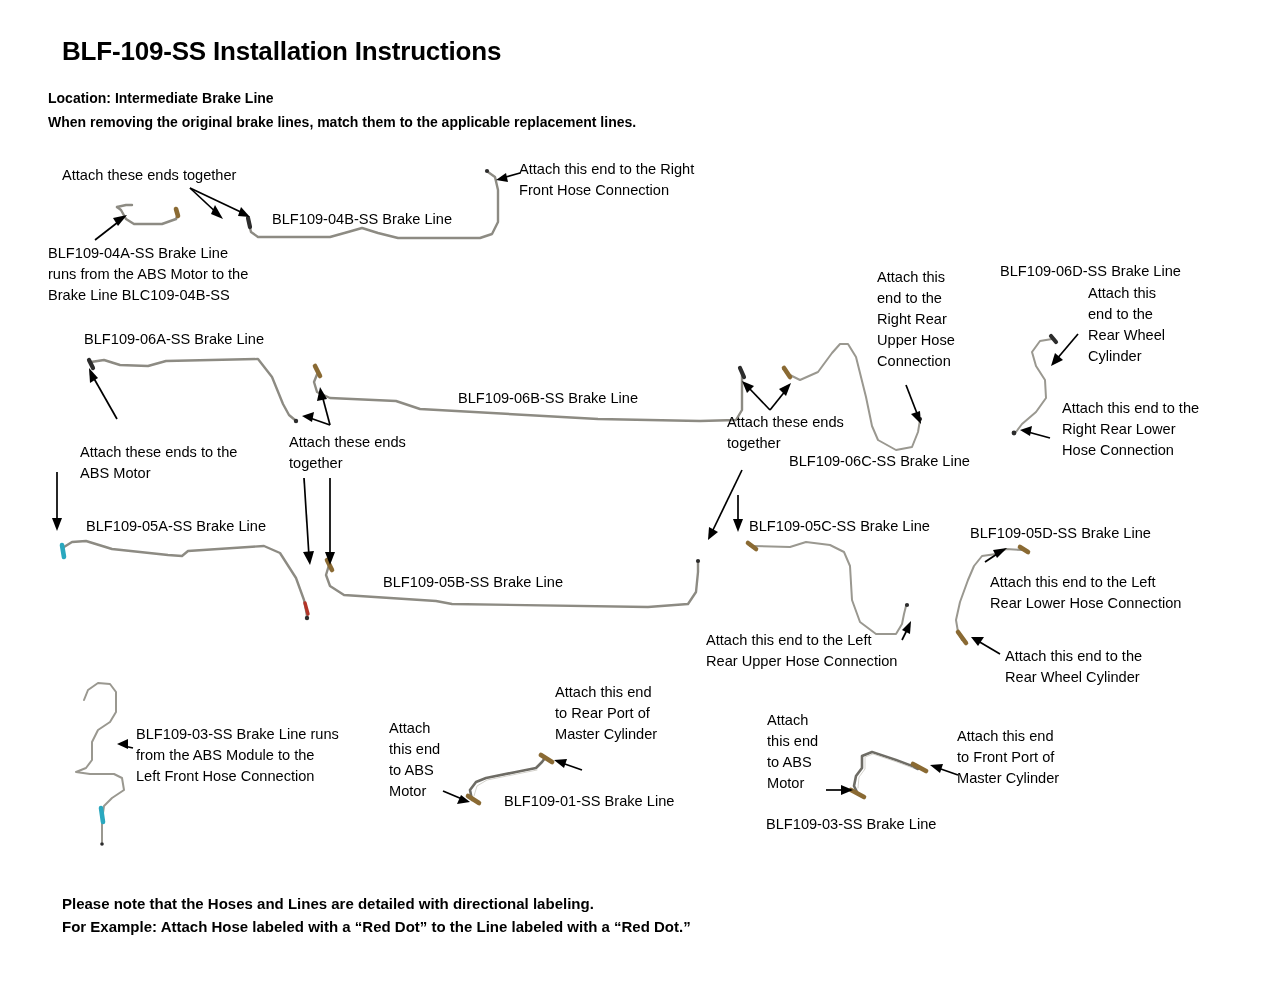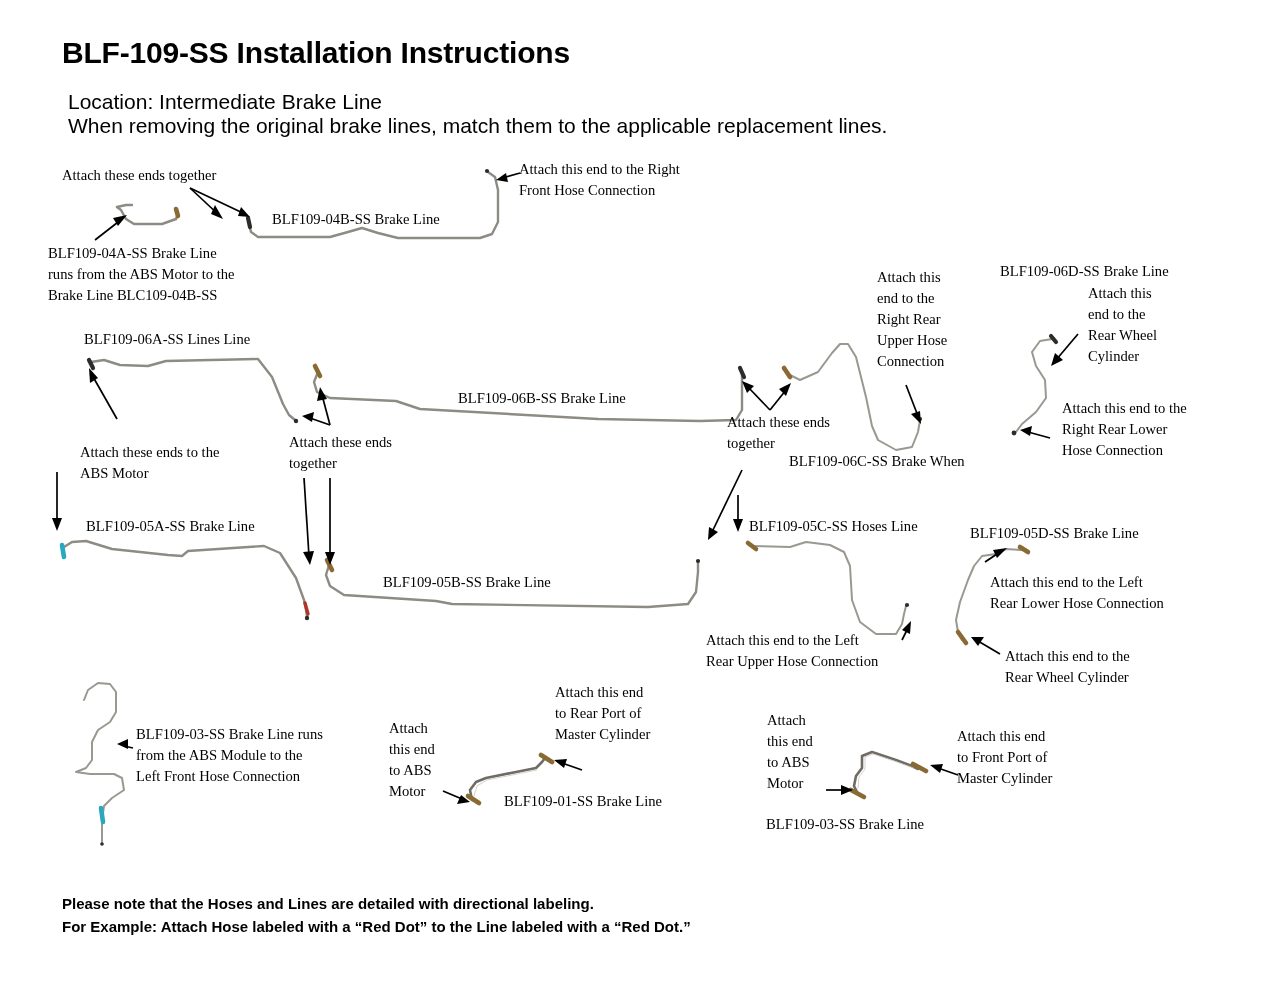--- a/index.html
+++ b/index.html
@@ -13,51 +13,50 @@
     height: 989px;
     background: #ffffff;
     font-family: "Liberation Sans", sans-serif;
     color: #000000;
     overflow: hidden;
   }
   .title {
     position: absolute;
     left: 62px;
     top: 36px;
-    font-size: 30px;
+    font-size: 26px;
     font-weight: bold;
     letter-spacing: -0.2px;
     white-space: nowrap;
   }
   .subhead {
     position: absolute;
-    left: 68px;
-    font-size: 21px;
-    font-weight: normal;
+    left: 48px;
+    font-size: 14px;
+    font-weight: bold;
     white-space: nowrap;
   }
   .subhead.l1 { top: 90px; }
   .subhead.l2 { top: 114px; }
   .footnote {
     position: absolute;
     left: 62px;
     font-size: 15px;
     font-weight: bold;
     white-space: nowrap;
   }
   .footnote.f1 { top: 895px; }
   .footnote.f2 { top: 918px; }
 
   .anno {
     position: absolute;
     font-size: 14.6px;
     line-height: 21px;
     color: #000;
     white-space: pre-line;
-    font-family: Liberation Serif, serif;
   }
 
   svg.art {
     position: absolute;
     left: 0;
     top: 0;
     width: 1280px;
     height: 989px;
     pointer-events: none;
   }
@@ -283,21 +282,21 @@
 
   <div class="anno" style="left:272px; top:209px;">BLF109-04B-SS Brake Line</div>
 
   <div class="anno" style="left:519px; top:159px;">Attach this end to the Right
 Front Hose Connection</div>
 
   <div class="anno" style="left:48px; top:243px;">BLF109-04A-SS Brake Line
 runs from the ABS Motor to the
 Brake Line BLC109-04B-SS</div>
 
-  <div class="anno" style="left:84px; top:329px;">BLF109-06A-SS Lines Line</div>
+  <div class="anno" style="left:84px; top:329px;">BLF109-06A-SS Brake Line</div>
 
   <div class="anno" style="left:1000px; top:261px;">BLF109-06D-SS Brake Line</div>
 
   <div class="anno" style="left:877px; top:267px;">Attach this
 end to the
 Right Rear
 Upper Hose
 Connection</div>
 
   <div class="anno" style="left:1088px; top:283px;">Attach this
@@ -313,25 +312,25 @@
 
   <div class="anno" style="left:80px; top:442px;">Attach these ends to the
 ABS Motor</div>
 
   <div class="anno" style="left:289px; top:432px;">Attach these ends
 together</div>
 
   <div class="anno" style="left:727px; top:412px;">Attach these ends
 together</div>
 
-  <div class="anno" style="left:789px; top:451px;">BLF109-06C-SS Brake When</div>
+  <div class="anno" style="left:789px; top:451px;">BLF109-06C-SS Brake Line</div>
 
   <div class="anno" style="left:86px; top:516px;text-align:center;">BLF109-05A-SS Brake Line</div>
 
-  <div class="anno" style="left:749px; top:516px;">BLF109-05C-SS Hoses Line</div>
+  <div class="anno" style="left:749px; top:516px;">BLF109-05C-SS Brake Line</div>
 
   <div class="anno" style="left:970px; top:523px;">BLF109-05D-SS Brake Line</div>
 
   <div class="anno" style="left:383px; top:572px;">BLF109-05B-SS Brake Line</div>
 
   <div class="anno" style="left:990px; top:572px;">Attach this end to the Left
 Rear Lower Hose Connection</div>
 
   <div class="anno" style="left:706px; top:630px;">Attach this end to the Left
 Rear Upper Hose Connection</div>

